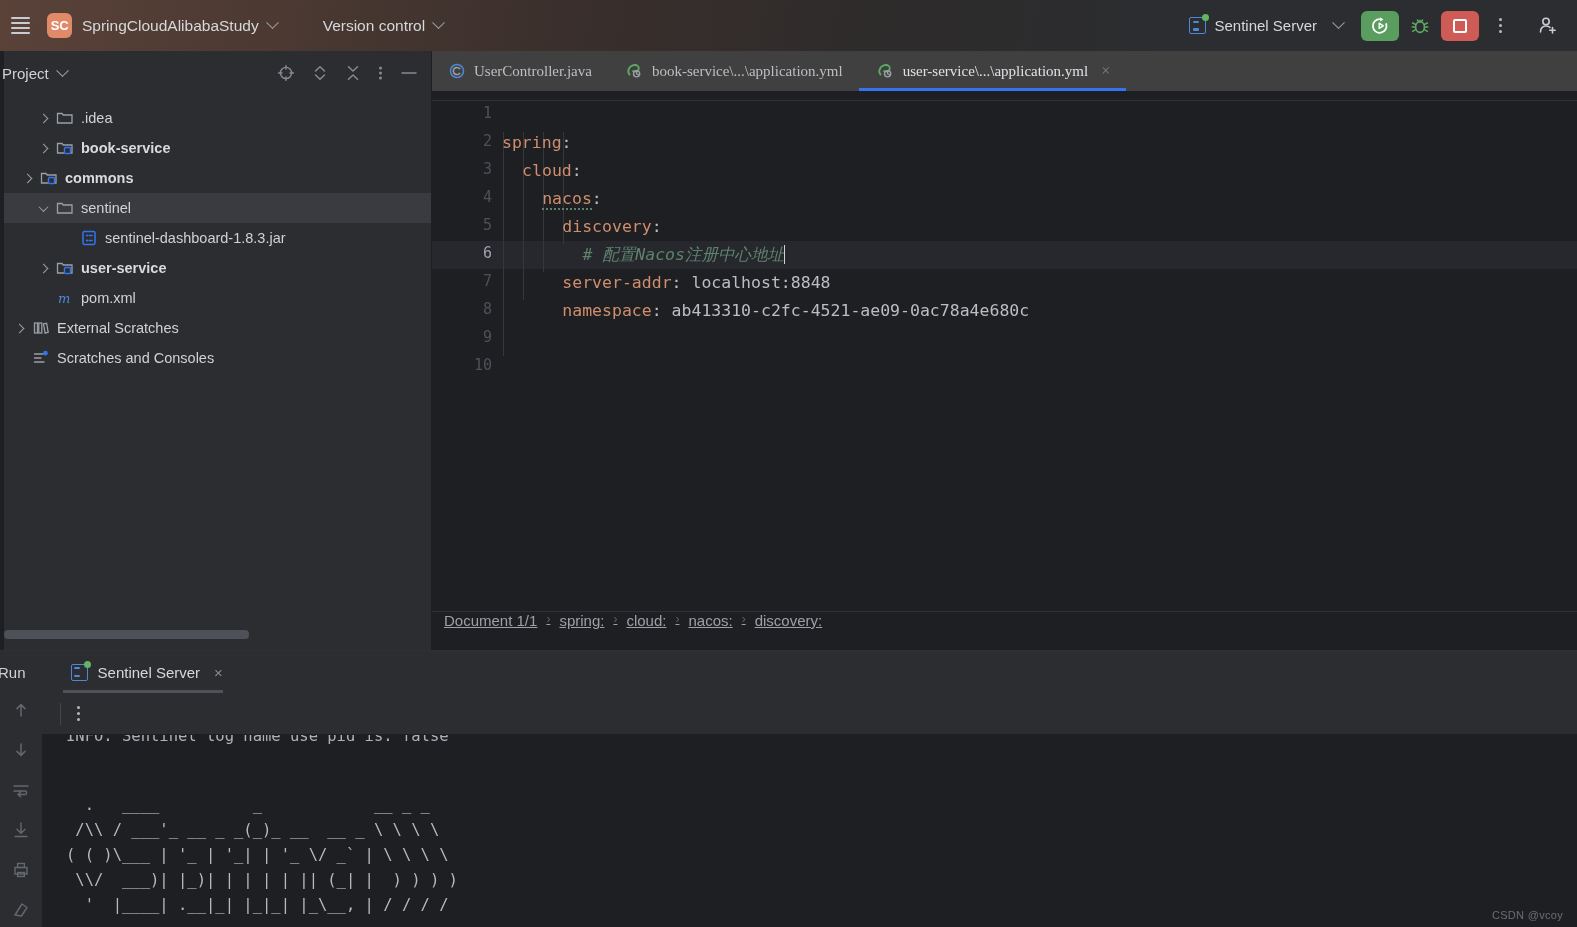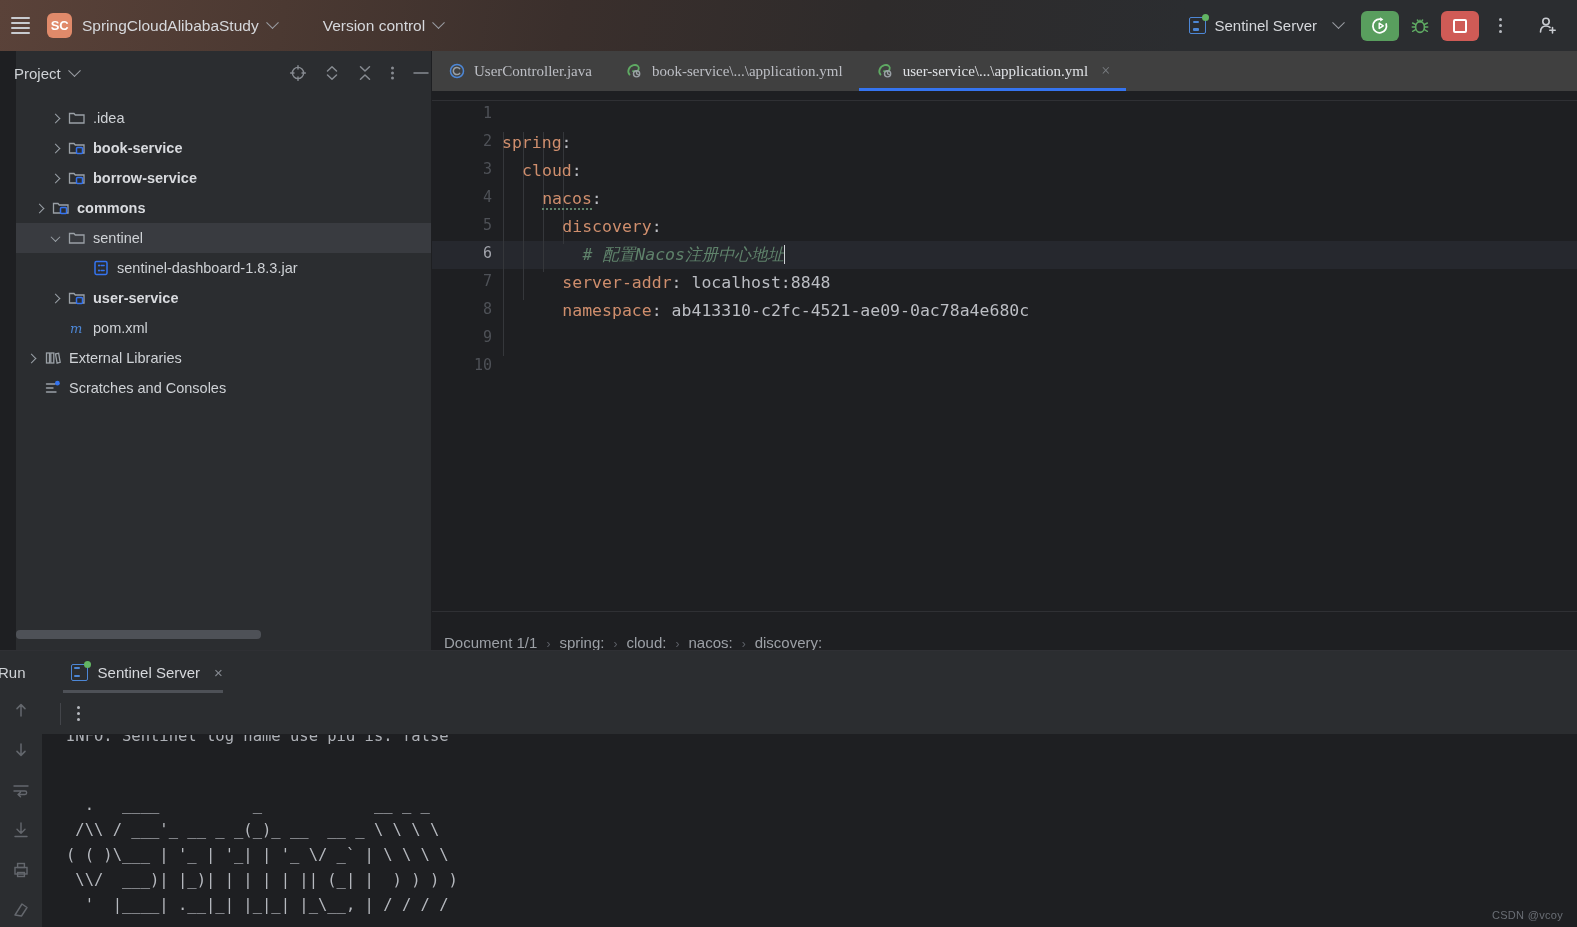--- a/index.html
+++ b/index.html
@@ -54,21 +54,21 @@
     width: 38px; height:30px; border-radius:6px; background:#cf5b56;
     display:flex;align-items:center;justify-content:center;margin-left:6px;cursor:pointer;
   }
   .btn-stop .sq { width:14px;height:14px;border:2px solid #fff;border-radius:2px;}
   .btn-more { width: 26px;height:30px;display:flex;flex-direction:column;align-items:center;justify-content:center;gap:3px;margin-left:8px;cursor:pointer;}
   .btn-more i { width:3px;height:3px;border-radius:50%;background:#b6b9bf;display:block;}
   .btn-acct { width: 40px;height:30px;display:flex;align-items:center;justify-content:center;margin-right:10px;margin-left:14px;cursor:pointer;}
 
   
   .projpanel {
-    position:absolute; left:16px; top:51px; width:432px; height:600px;
+    position:absolute; left:4px; top:51px; width:432px; height:600px;
     background:#2b2d30;
   }
   .pp-header { height:44px; display:flex; align-items:center; padding-left: 0px;}
   .pp-title { font-size:15px; color:#cfd2d6; margin-left:-2px; display:flex;align-items:center;}
   .pp-icons { margin-left:auto; display:flex; align-items:center; gap: 17px; padding-right: 18px;}
   .ppi { cursor:pointer; display:flex;align-items:center;justify-content:center;}
 
   .tree { padding-top: 8px; font-size: 14.5px; }
   .row {
     height: 30px; display:flex; align-items:center; padding-left: 4px;
@@ -109,22 +109,22 @@
   .cl { position:absolute; left:0; white-space:pre; }
   .k { color:#cf8e6d; }
   .v { color:#bcbec4; }
   .p { color:#bcbec4; }
   .cm { color:#5f826b; font-style: italic;}
   .kunder { border-bottom: 2px dotted #5f826b; }
   .caret { display:inline-block; width:1.5px; height:19px; background:#cfd2d6; vertical-align:-4px; }
 
   .breadcrumb {
     position:absolute; left:0; bottom:0; width:1145px; height:40px;
-    background:#1e1f22; display:flex; align-items:flex-end; padding-left: 12px;
-    font-size:15px; color:#9ca0a6; border-top:1px solid #2f3034;
+    background:#1e1f22; display:flex; align-items:flex-start; padding-left: 12px;
+    font-size:15px; color:#9ca0a6; border-top:1px solid #2f3034;text-decoration:underline;
   }
   .bc-item { cursor:pointer; }
   .bc-sep { margin: 0 9px; color:#5c5f66; font-size: 12px;}
 
   
   .runpanel { position:absolute; left:0; top:651px; width:1577px; height:276px; background:#1e1f22;}
   .rp-tabs { height: 42px; display:flex; align-items:center; background:#2b2d30; position:relative;}
   .rp-title { font-size: 15px; color:#cfd2d6; margin-left: -2px; }
   .rp-tab { display:flex; align-items:center; margin-left: 45px; position:relative; height:42px; cursor:pointer;}
   .rp-tab .lbl { font-size:15px; color:#d6d8dc; margin-left:10px;}
@@ -271,30 +271,20 @@
         <div class="row" style="padding-left: 28px;">
           <span class="arrow r"></span>
           <span class="ico">
             <svg width="18" height="18" viewBox="0 0 18 18">
               <path d="M1.5 4.5 L6 4.5 L7.3 6 L16 6 L16 14 L1.5 14 Z" fill="none" stroke="#9aa0a6" stroke-width="1.3"></path>
               <rect x="8.5" y="8.5" width="6" height="6" rx="1" fill="#2b2d30" stroke="#3574f0" stroke-width="1.5"></rect>
             </svg>
           </span>
           <span class="label b">book-service</span>
         </div>
-        <div class="row" style="padding-left: 28px;">
-          <span class="arrow r"></span>
-          <span class="ico">
-            <svg width="18" height="18" viewBox="0 0 18 18">
-              <path d="M1.5 4.5 L6 4.5 L7.3 6 L16 6 L16 14 L1.5 14 Z" fill="none" stroke="#9aa0a6" stroke-width="1.3"></path>
-              <rect x="8.5" y="8.5" width="6" height="6" rx="1" fill="#2b2d30" stroke="#3574f0" stroke-width="1.5"></rect>
-            </svg>
-          </span>
-          <span class="label b">borrow-service</span>
-        </div>
         <div class="row" style="padding-left: 12px;">
           <span class="arrow r"></span>
           <span class="ico">
             <svg width="18" height="18" viewBox="0 0 18 18">
               <path d="M1.5 4.5 L6 4.5 L7.3 6 L16 6 L16 14 L1.5 14 Z" fill="none" stroke="#9aa0a6" stroke-width="1.3"></path>
               <rect x="8.5" y="8.5" width="6" height="6" rx="1" fill="#2b2d30" stroke="#3574f0" stroke-width="1.5"></rect>
             </svg>
           </span>
           <span class="label b">commons</span>
         </div>
@@ -340,21 +330,21 @@
         </div>
         <div class="row" style="padding-left: 4px;">
           <span class="arrow r"></span>
           <span class="ico">
             <svg width="18" height="18" viewBox="0 0 18 18">
               <rect x="2.5" y="4" width="3" height="10" fill="none" stroke="#9aa0a6" stroke-width="1.3"></rect>
               <rect x="6.8" y="4" width="3" height="10" fill="none" stroke="#9aa0a6" stroke-width="1.3"></rect>
               <path d="M11.5 5 L14.6 4.2 L16.2 13.3 L13.1 14.1 Z" fill="none" stroke="#9aa0a6" stroke-width="1.3"></path>
             </svg>
           </span>
-          <span class="label">External Libraries</span>
+          <span class="label">External Scratches</span>
         </div>
         <div class="row" style="padding-left: 4px;">
           <span class="arrow none"></span>
           <span class="ico">
             <svg width="18" height="18" viewBox="0 0 18 18">
               <path d="M2.5 5 L11 5 M2.5 9 L9 9 M2.5 13 L12 13" stroke="#9aa0a6" stroke-width="1.4" stroke-linecap="round"></path>
               <circle cx="13.4" cy="4.2" r="2.4" fill="#3574f0"></circle>
             </svg>
           </span>
           <span class="label">Scratches and Consoles</span>

